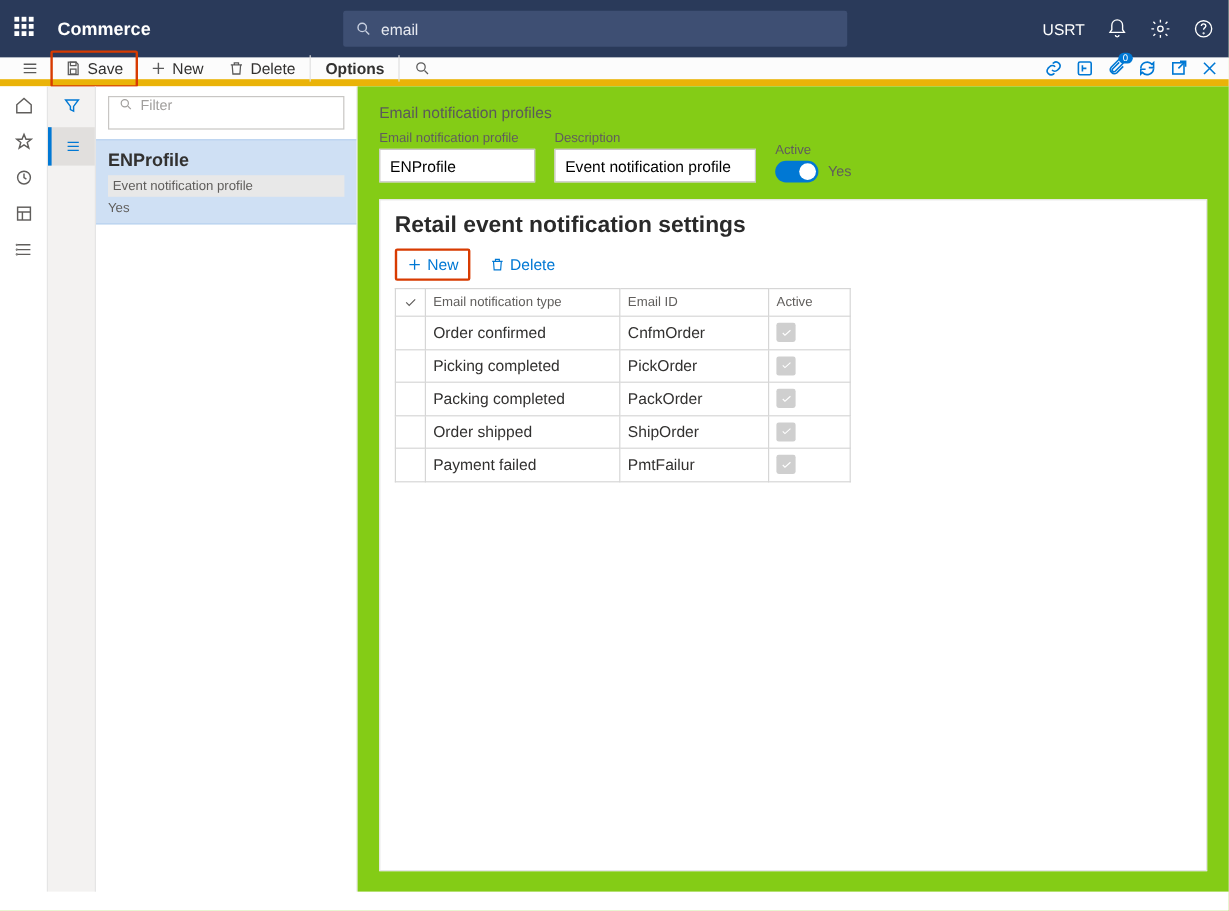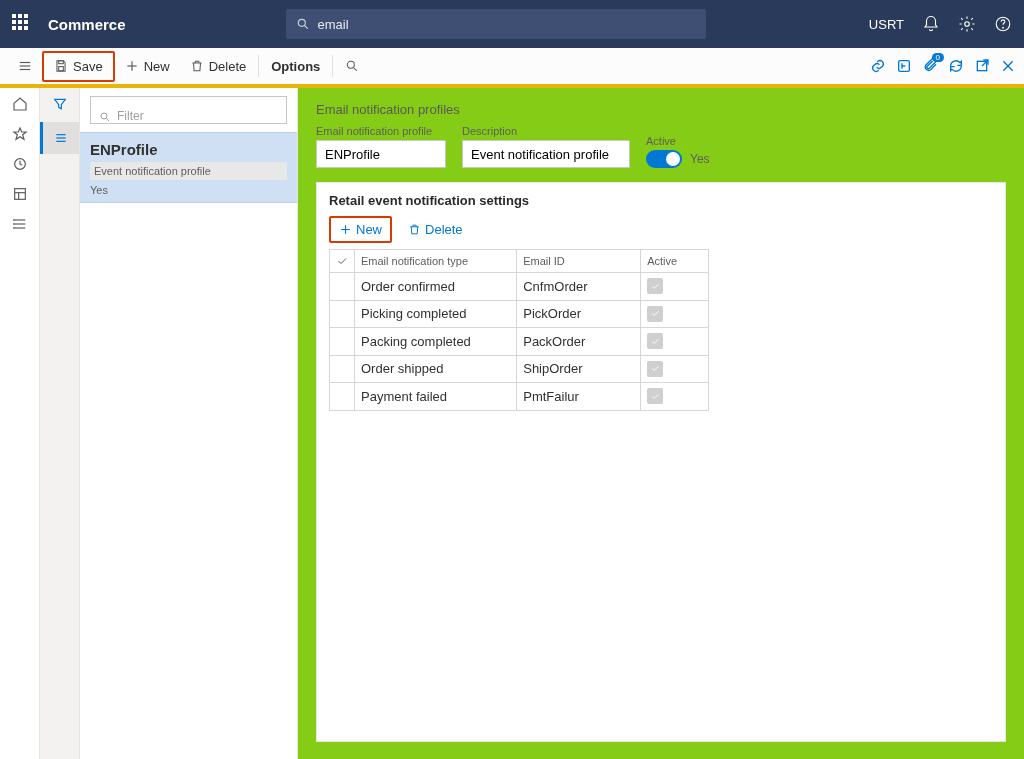--- a/index.html
+++ b/index.html
@@ -11,61 +11,61 @@
   .top-header .waffle span { background: #fff; }
   .app-title { font-weight: 700; font-size: 15px; margin-left: 16px; }
   .search-wrap { margin-left: 160px; width: 420px; height: 30px; background: #3e4f73; border-radius: 2px; display: flex; align-items: center; padding: 0 10px; }
   .search-wrap svg { width: 14px; height: 14px; stroke: #c8d0e0; }
   .search-wrap span { margin-left: 8px; color: #e6e9f0; font-size: 13px; }
   .top-right { margin-left: auto; display: flex; align-items: center; gap: 18px; }
   .top-right .icn { width: 18px; height: 18px; stroke: #fff; cursor: pointer; }
   .usrt { font-size: 13px; }
 
   
-  .toolbar { height: 40px; background: #fcfcfc; border-bottom: 4px solid #eab308; display: flex; align-items: center; padding: 0 8px; justify-content: center; }
+  .toolbar { height: 24px; background: #fcfcfc; border-bottom: 6px solid #eab308; display: flex; align-items: center; padding: 0 8px; justify-content: center; }
   .tb-btn { display: flex; align-items: center; gap: 5px; padding: 6px 10px; font-size: 13px; color: #323130; cursor: pointer; }
   .tb-btn svg { width: 14px; height: 14px; stroke: #5a5a5a; }
   .tb-sep { width: 1px; height: 22px; background: #e0e0e0; margin: 0 2px; }
   .hl-red { border: 2px solid #d83b01; border-radius: 2px; }
   .tb-right { margin-left: auto; display: flex; align-items: center; gap: 10px; }
   .tb-right svg { width: 16px; height: 16px; stroke: #0078d4; cursor: pointer; }
   .badge0 { position: relative; }
   .badge0 .bcnt { position: absolute; top: -4px; right: -6px; background: #0078d4; color: #fff; font-size: 8px; border-radius: 8px; padding: 0 4px; }
 
   
   .layout { display: flex; height: calc(759px - 48px - 40px); }
   .rail { width: 40px; border-right: 1px solid #e5e5e5; background: #fff; display: flex; flex-direction: column; align-items: center; padding-top: 8px; gap: 14px; }
   .rail svg { width: 16px; height: 16px; stroke: #605e5c; cursor: pointer; }
 
   .filter-col { width: 40px; background: #f3f2f1; border-right: 1px solid #e5e5e5; display: flex; flex-direction: column; align-items: center; padding-top: 8px; gap: 10px; }
   .filter-col svg { width: 16px; height: 16px; stroke: #0078d4; cursor: pointer; }
   .filter-col .active-bar { background: #e1dfdd; width: 100%; height: 32px; display: flex; align-items: center; justify-content: center; border-left: 3px solid #0078d4; }
 
   .list-col { width: 218px; border-right: 1px solid #e5e5e5; background: #fff; }
-  .filter-box { margin: 8px 10px; border: 1px solid #c8c6c4; height: 28px; display: flex; align-items: flex-end; padding: 0 8px; color: #a19f9d; font-size: 12px; }
+  .filter-box { margin: 8px 10px; border: 1px solid #c8c6c4; height: 28px; display: flex; align-items: flex-start; padding: 0 8px; color: #a19f9d; font-size: 12px; }
   .filter-box svg { width: 12px; height: 12px; stroke: #a19f9d; margin-right: 6px; }
   .list-item { background: #cfe0f4; padding: 8px 10px 6px; border-top: 1px solid #b9d3ef; border-bottom: 1px solid #b9d3ef; }
   .list-item .li-title { font-weight: 600; font-size: 15px; color: #323130; }
   .list-item .li-sub1 { background: #e8e8e8; font-size: 11px; color: #605e5c; padding: 3px 4px; margin-top: 4px; }
   .list-item .li-sub2 { font-size: 11px; color: #605e5c; margin-top: 4px; }
 
   .content { flex: 1; background: #84cc16; padding: 14px 18px; overflow: auto; }
   .page-hdr { font-size: 13px; color: #5a5a5a; margin-bottom: 8px; }
   .form-row { display: flex; gap: 16px; align-items: flex-end; margin-bottom: 14px; }
   .fld { display: flex; flex-direction: column; }
   .fld label { font-size: 11px; color: #605e5c; margin-bottom: 3px; }
   .fld input { border: 1px solid #c8c6c4; height: 28px; padding: 0 8px; font-size: 13px; background: #fff; }
   .fld.w1 input { width: 130px; }
   .fld.w2 input { width: 168px; }
   .toggle-wrap { display: flex; align-items: center; gap: 8px; }
   .toggle { width: 36px; height: 18px; background: #0078d4; border-radius: 10px; position: relative; cursor: pointer; }
   .toggle::after { content: ""; position: absolute; right: 2px; top: 2px; width: 14px; height: 14px; background: #fff; border-radius: 50%; }
 
   .card { background: #fff; border: 1px solid #e5e5e5; padding: 10px 12px 18px; min-height: 560px; }
-  .card h3 { font-size: 13px; font-weight: 600; color: #2a2a2a; margin-bottom: 8px; }
+  .card h3 { font-size: 19px; font-weight: 600; color: #2a2a2a; margin-bottom: 8px; }
   .sub-tb { display: flex; gap: 8px; margin-bottom: 6px; }
   .sub-tb .sb { display: flex; align-items: center; gap: 4px; color: #0078d4; font-size: 13px; padding: 4px 8px; cursor: pointer; }
   .sub-tb .sb svg { width: 13px; height: 13px; stroke: #0078d4; }
 
   table.grid { border-collapse: collapse; width: 380px; }
   table.grid th { font-weight: 400; font-size: 11px; color: #605e5c; text-align: left; padding: 5px 6px; border: 1px solid #d6d6d6; background: #fff; }
   table.grid th.chkcol { width: 22px; text-align: center; }
   table.grid th svg { width: 12px; height: 12px; stroke: #605e5c; display: block; margin: auto; }
   table.grid td { font-size: 13px; padding: 5px 6px; border: 1px solid #d6d6d6; height: 24px; }
   tr.selrow td { background: #cfe0f4; color: #323130; }

